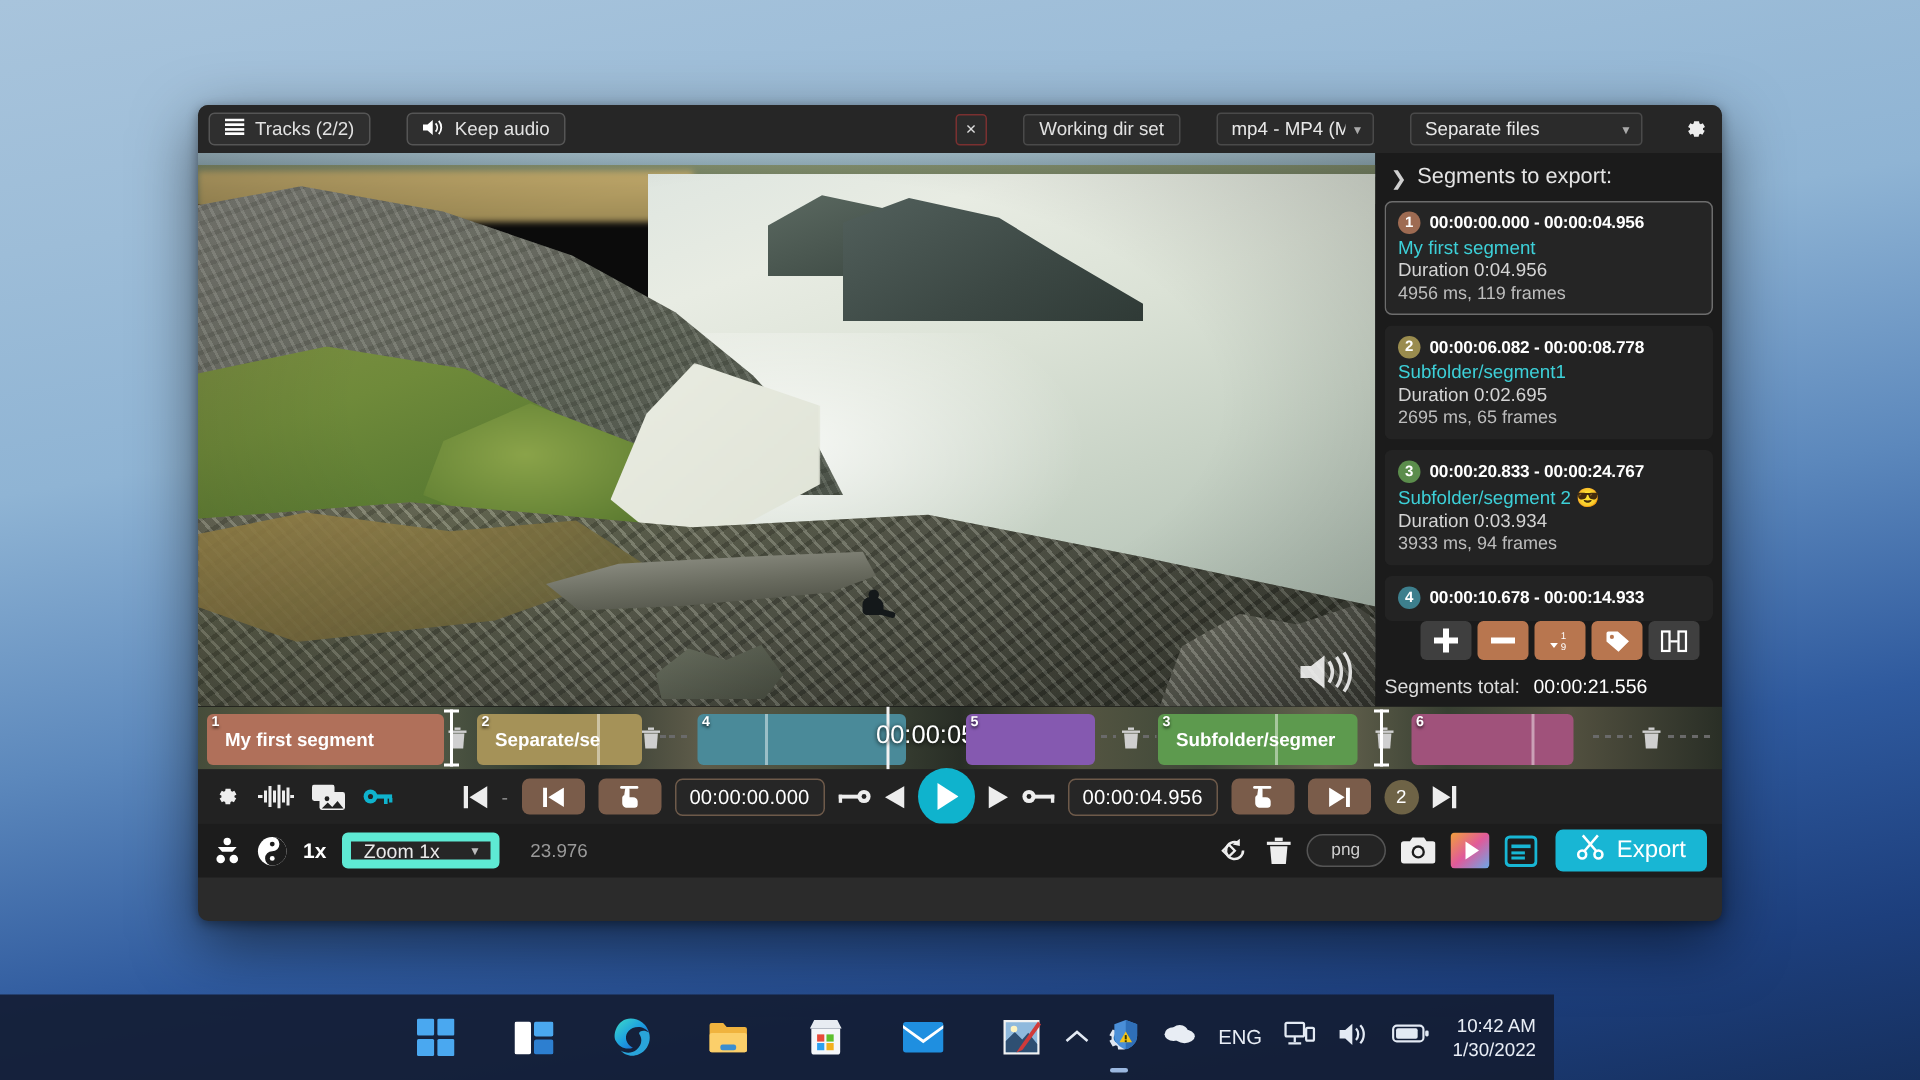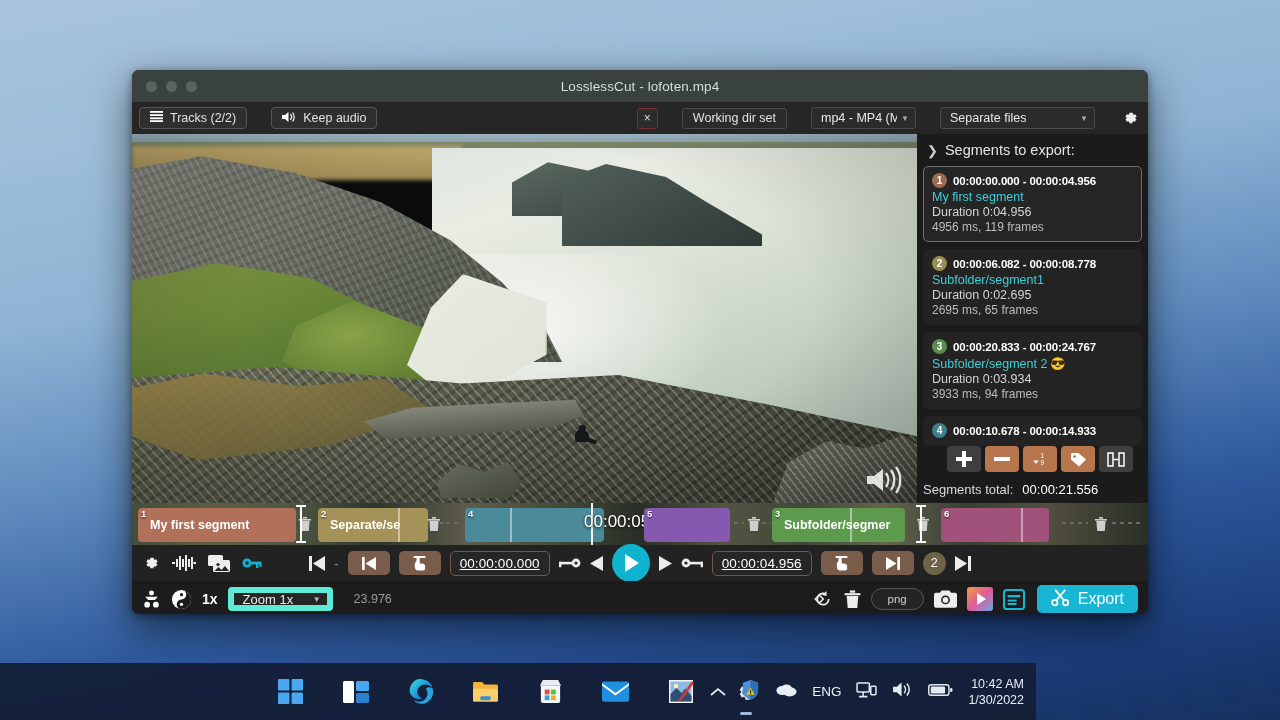--- a/index.html
+++ b/index.html
@@ -307,21 +307,20 @@
   }
   .ctr-center > * { pointer-events:auto; }
   .pill {
     height:24px; min-width:42px; border-radius:5px; background:#7a5c4a;
     display:flex; align-items:center; justify-content:center; color:#fff; font-size:13px;
   }
   .tbox {
     height:25px; padding:0 9px; border:1px solid #6e5a4a; border-radius:5px;
     background:#262626; color:#fff; font-size:13.5px; display:flex; align-items:center;
     letter-spacing:.1px;
-    text-decoration:underline;
   }
   .playbtn {
     width:38px; height:38px; border-radius:50%; background:#0fb3cd;
     display:flex; align-items:center; justify-content:center;
   }
   .cnt-badge {
     width:23px; height:23px; border-radius:50%; background:#6e6346;
     color:#fff; font-size:12.5px; display:flex; align-items:center; justify-content:center;
   }
   .zoom-sel {
@@ -362,28 +361,20 @@
 <div class="wall-swirl">
   <i class="sw1"></i>
     <i class="sw2"></i>
     <i class="sw3"></i>
     <i class="sw4"></i>
     <i class="sw5"></i>
 </div>
 
 <div class="app-window">
 
-  <div class="titlebar">
-    <div class="win-dots">
-      <span></span>
-      <span></span>
-      <span></span>
-    </div>
-    <div class="win-title">LosslessCut - lofoten.mp4</div>
-  </div>
 
   <div class="toolbar">
     <div class="tb-btn">
       <span>
         <svg width="13" height="11" viewBox="0 0 13 11">
             <g fill="#fff">
           <rect x="0" y="0" width="13" height="1.8"></rect>
               <rect x="0" y="3.2" width="13" height="1.8"></rect>
           <rect x="0" y="6.4" width="13" height="1.8"></rect>
               <rect x="0" y="9.2" width="13" height="1.8"></rect>

